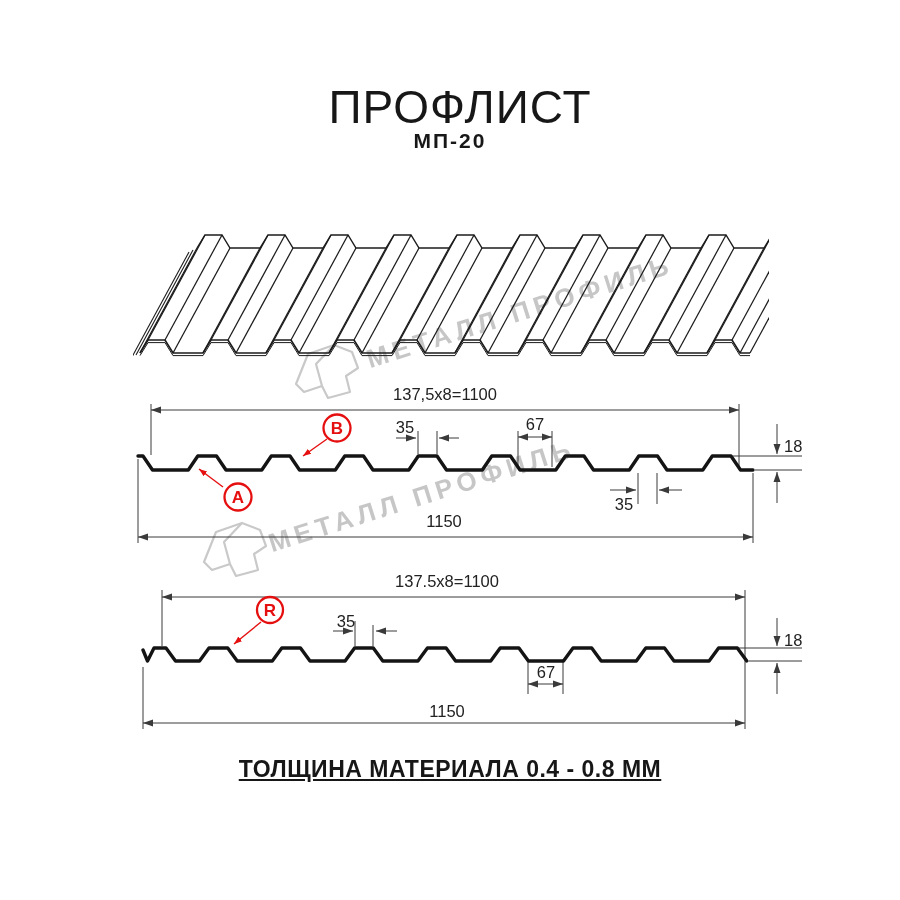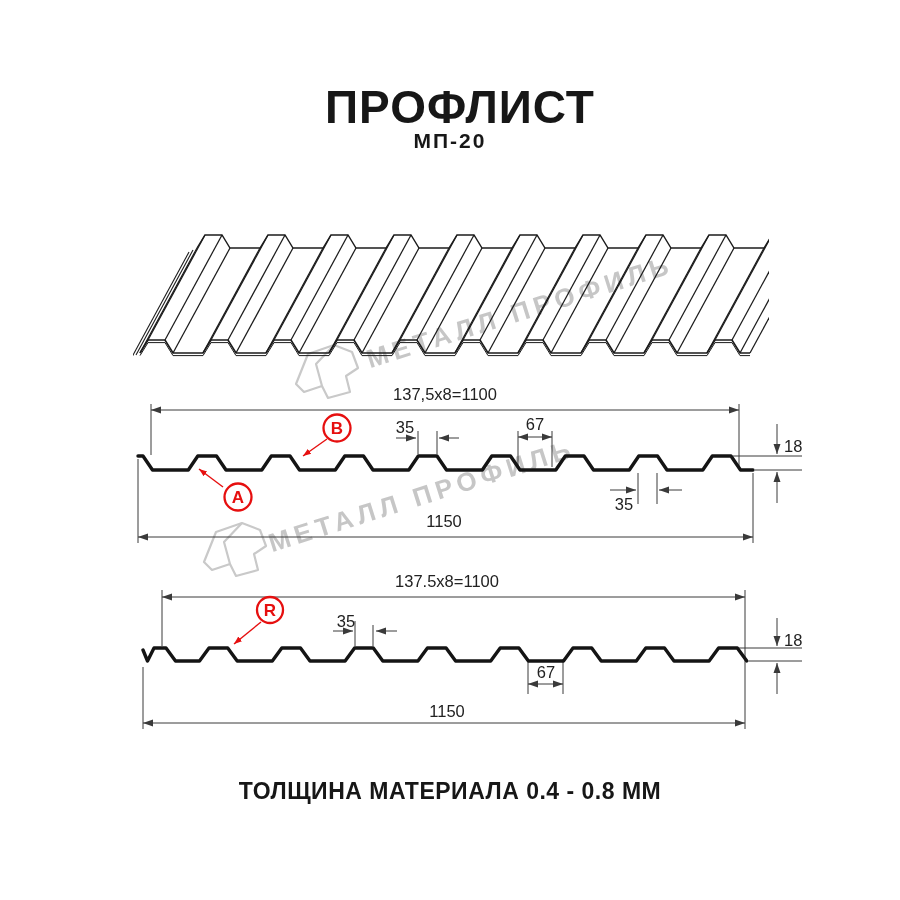--- a/index.html
+++ b/index.html
@@ -1,21 +1,21 @@
 <!DOCTYPE html>
 <html><head>
 <meta charset="utf-8">
 <style>
   html,body{margin:0;padding:0;background:#ffffff;}
   .canvas{position:relative;width:900px;height:900px;background:#fff;overflow:hidden;
           font-family:"Liberation Sans","DejaVu Sans",sans-serif;color:#171717;}
   .ctext{position:absolute;left:0;right:0;text-align:center;}
-  .title{top:80px;font-size:46px;font-weight:700;letter-spacing:1px;margin-left:20px;}
+  .title{top:80px;font-size:46px;font-weight:400;letter-spacing:1px;margin-left:20px;}
   .subtitle{top:129px;font-size:21px;font-weight:700;letter-spacing:2px;}
-  .thickness{top:778px;font-size:23px;font-weight:600;letter-spacing:.5px;}
+  .thickness{top:756px;font-size:23px;font-weight:600;letter-spacing:.5px;text-decoration:underline;}
   .wm-logo{position:absolute;}
   .wm-text{position:absolute;font-weight:700;color:#c6c6c6;font-size:26px;letter-spacing:5px;
            white-space:nowrap;transform-origin:0 100%;transform:rotate(-17.5deg);}
   .wm1t{left:372px;top:344px;}
   .wm2t{left:274px;top:528px;}
   svg.draw{position:absolute;left:0;top:0;}
   .dim{stroke:#3a3a3a;stroke-width:1;fill:none;}
   .profile{stroke:#141414;stroke-width:3.4;fill:none;stroke-linejoin:round;stroke-linecap:round;}
   .dimtxt{font-family:"Liberation Sans","DejaVu Sans",sans-serif;font-size:16.5px;fill:#222;}
   .mid{text-anchor:middle;}

